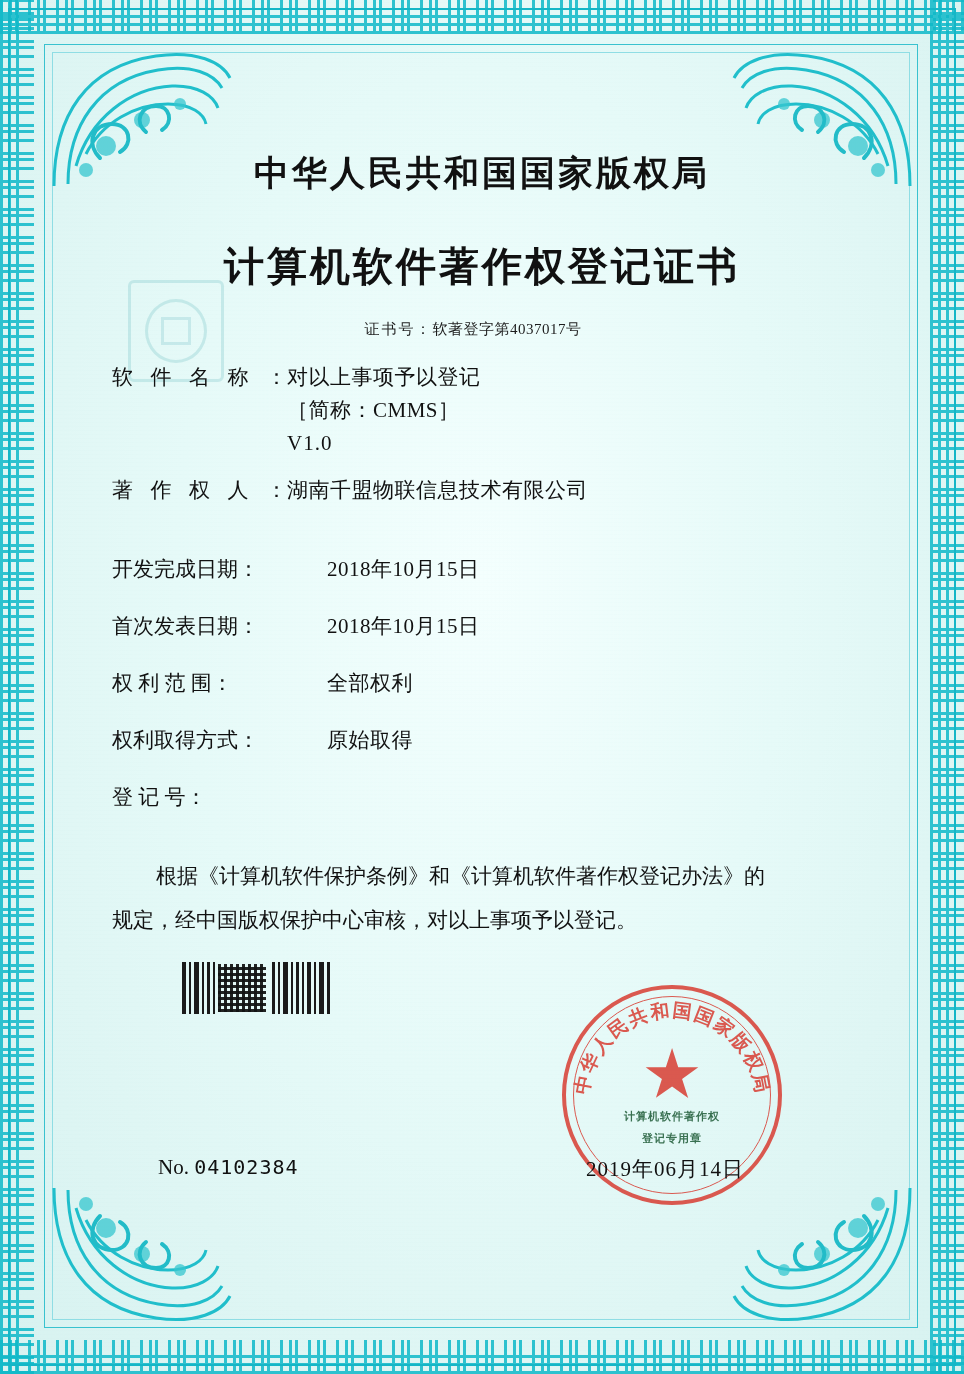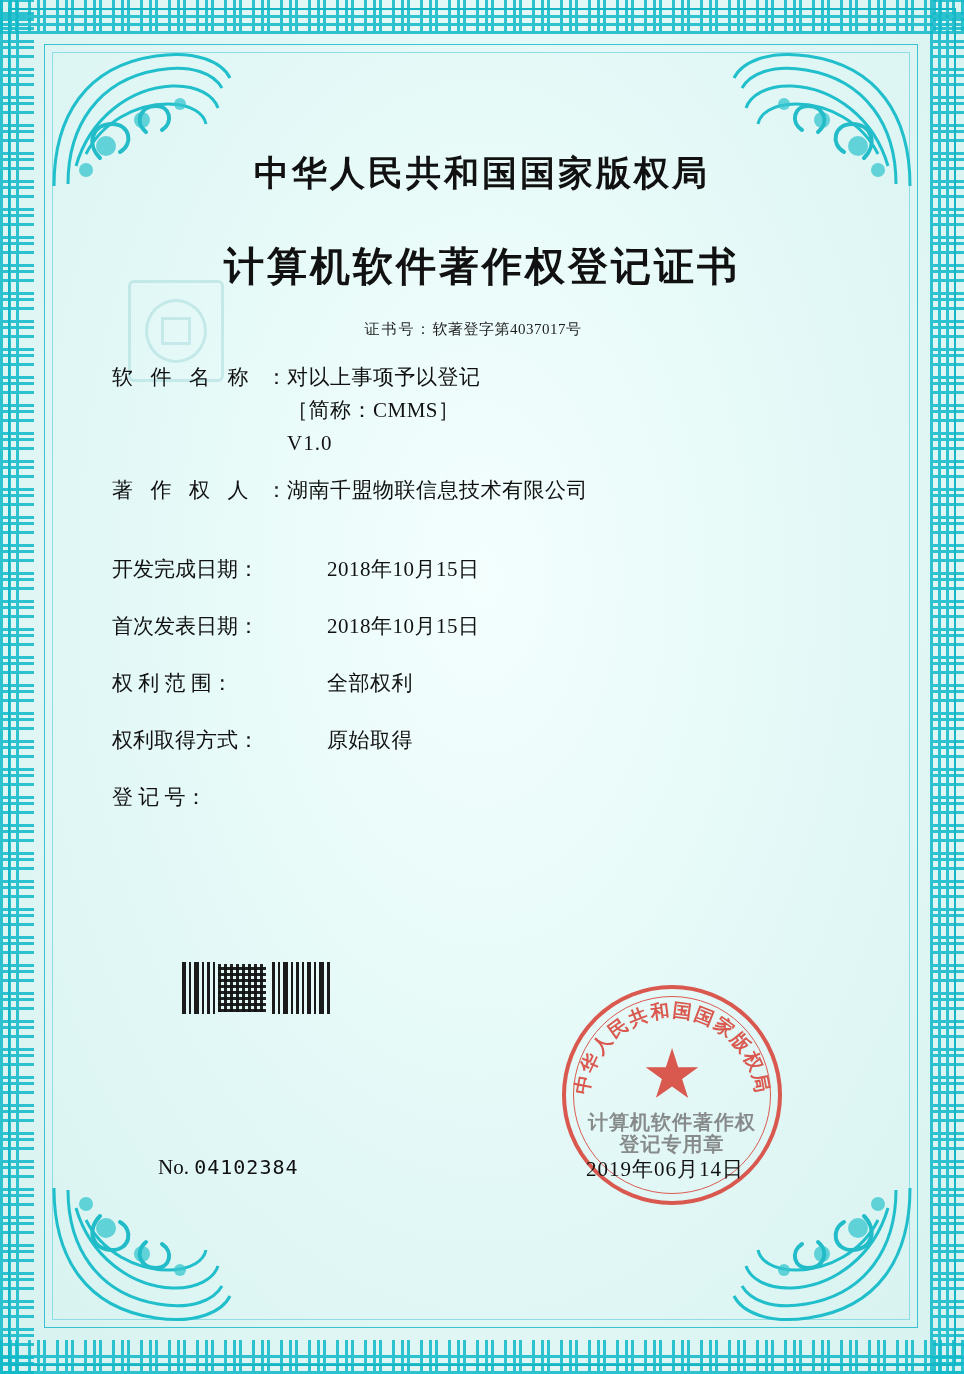--- a/index.html
+++ b/index.html
@@ -222,23 +222,23 @@
     font-family: "DejaVu Serif", "Liberation Serif", serif;
     font-size: 19px;
     font-weight: bold;
     letter-spacing: 2px;
     fill: #d8362b;
   }
   .seal-line {
     position: absolute;
     left: 0; width: 212px;
     text-align: center;
-    font-size: 20px;
+    font-size: 11px;
     font-weight: bold;
-    color: #737373;
+    color: #14532d;
     letter-spacing: 1px;
     font-family: "DejaVu Serif", "Liberation Serif", serif;
   }
   .seal-line1 { top: 120px; }
   .seal-line2 { top: 142px; }
 
   
   .serial {
     position: absolute;
     left: 158px; top: 1155px;
@@ -440,20 +440,24 @@
         <div class="field-label">权利取得方式：</div>
         <div class="field-value">原始取得</div>
       </div>
 
       <div class="field-row">
         <div class="field-label">登 记 号：</div>
       </div>
 
     </div>
 
+    <div class="para">
+      <span class="indent"></span><span>根据《计算机软件保护条例》和《计算机软件著作权登记办法》的</span><br>
+      <span>规定，经中国版权保护中心审核，对以上事项予以登记。</span>
+    </div>
 
   </div>
 
   <div class="barcode">
     <div class="bar" style="left:0px;  width:4px;"></div>
     <div class="bar" style="left:7px;  width:2px;"></div>
     <div class="bar" style="left:12px; width:5px;"></div>
     <div class="bar" style="left:20px; width:2px;"></div>
     <div class="bar" style="left:25px; width:3px;"></div>
     <div class="bar" style="left:31px; width:2px;"></div>

